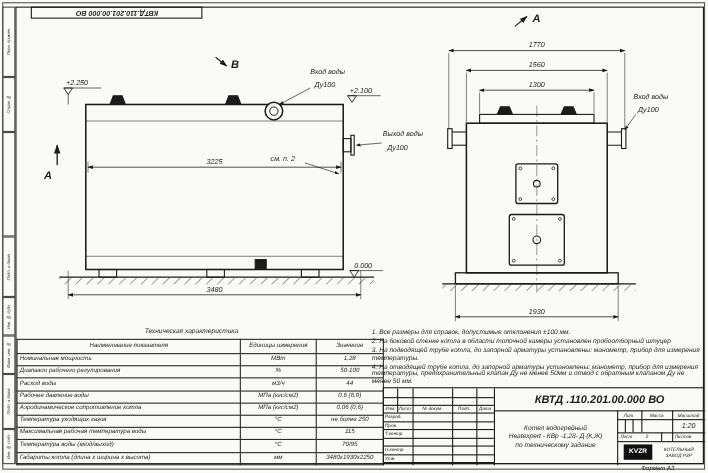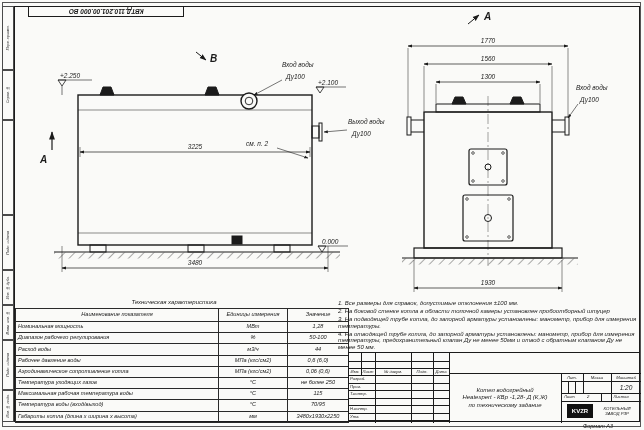--- a/index.html
+++ b/index.html
@@ -338,20 +338,21 @@
     <span class="tbt tbc" style="left:12px;width:14px;top:16.5px;">Лист</span>
     <span class="tbt tbc" style="left:26px;width:36px;top:16.5px;">№ докум.</span>
     <span class="tbt tbc" style="left:62px;width:22px;top:16.5px;">Подп.</span>
     <span class="tbt tbc" style="left:84px;width:16px;top:16.5px;">Дата</span>
     <span class="tbt" style="left:1px;top:24px;">Разраб.</span>
     <span class="tbt" style="left:1px;top:31.5px;">Пров.</span>
     <span class="tbt" style="left:1px;top:39px;">Т.контр.</span>
     <span class="tbt" style="left:1px;top:54px;">Н.контр.</span>
     <span class="tbt" style="left:1px;top:61.5px;">Утв.</span>
 
+    <div class="docnum">КВТД .110.201.00.000  ВО</div>
     <div class="prod">
       <span>Котел водогрейный</span>
       <span>Heatexpert - КВр -1,28- Д (К,Ж)</span>
       <span>по техническому задание</span>
     </div>
     <span class="tbt tbc" style="left:212px;width:22px;top:22.5px;">Лит.</span>
     <span class="tbt tbc" style="left:234px;width:28px;top:22.5px;">Масса</span>
     <span class="tbt tbc" style="left:262px;width:30px;top:22.5px;">Масштаб</span>
     <div class="scaleval">1:20</div>
     <span class="tbt" style="left:215px;top:42px;">Лист</span>

